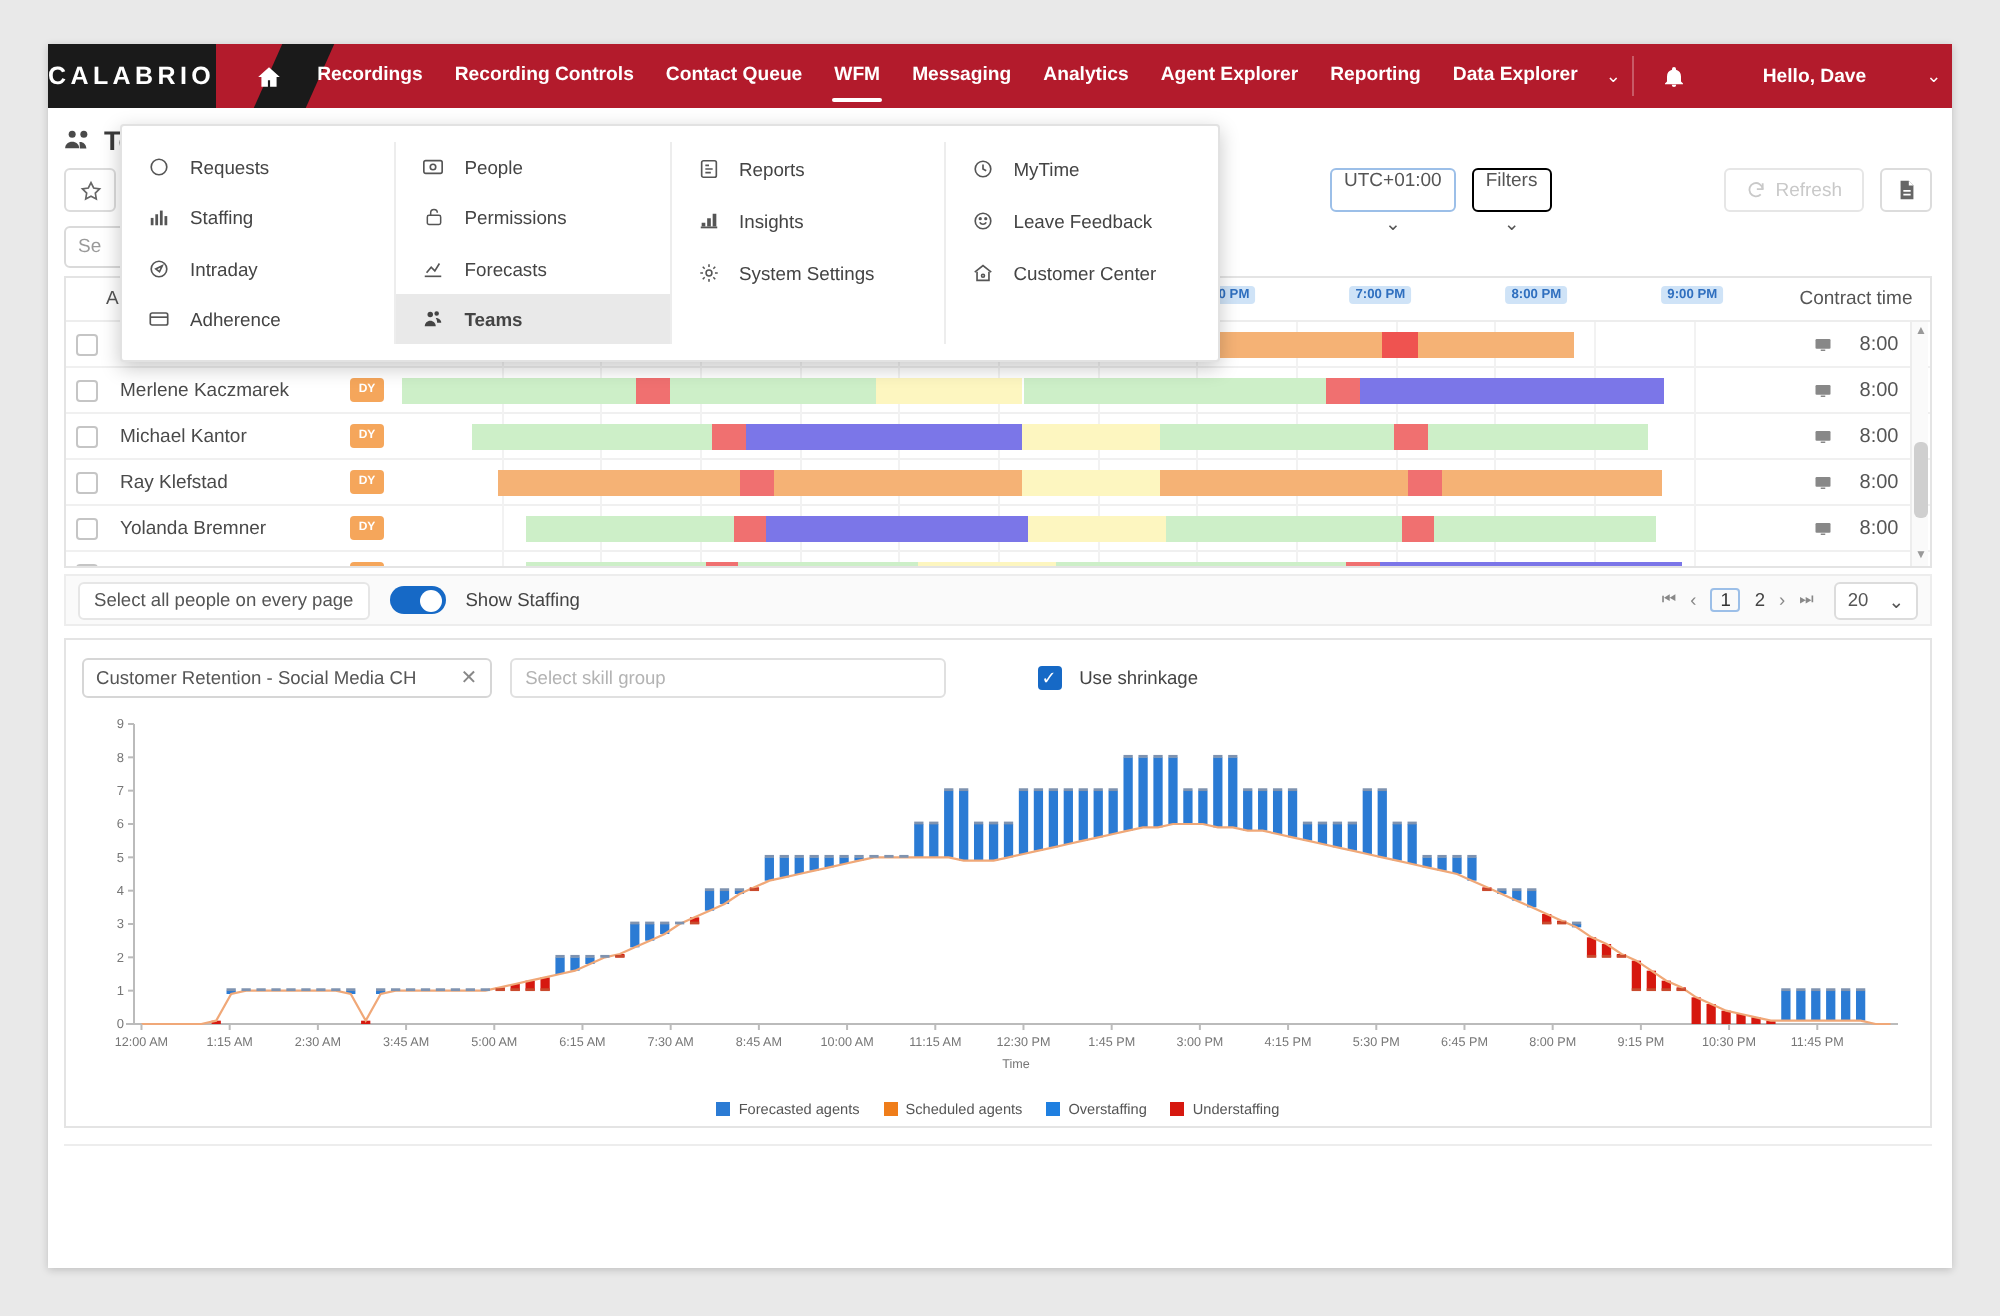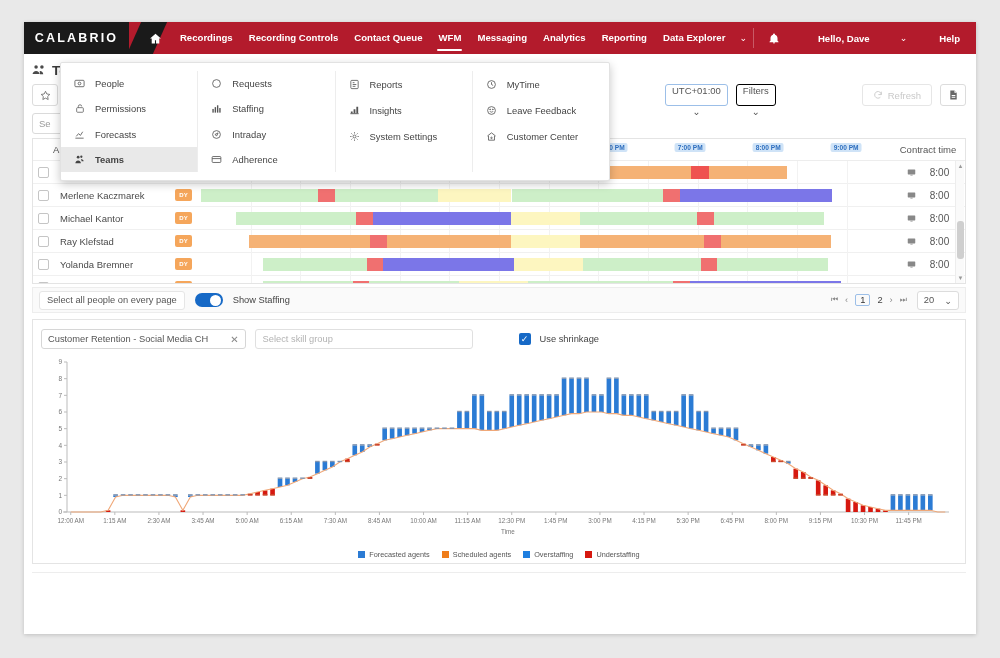--- a/index.html
+++ b/index.html
@@ -227,20 +227,21 @@
         <svg width="13" height="13" viewBox="0 0 24 24" fill="#fff">
             <path d="M12 3 2 12h3v9h6v-6h2v6h6v-9h3z"></path>
           </svg>
       </div>
       <div class="navitem">Recordings</div>
       <div class="navitem">Recording Controls</div>
       <div class="navitem">Contact Queue</div>
       <div class="navitem active">WFM</div>
       <div class="navitem">Messaging</div>
       <div class="navitem">Analytics</div>
+      <div class="navitem">Agent Explorer</div>
       <div class="navitem">Reporting</div>
       <div class="navitem">Data Explorer</div>
       <div class="chev">⌄</div>
     </div>
     <div class="navright">
       <div class="bell">
         <svg width="12" height="13" viewBox="0 0 24 24" fill="#fff">
             <path d="M12 22a2.2 2.2 0 0 0 2.2-2.2H9.8A2.2 2.2 0 0 0 12 22zm7-5.4v-5.2c0-3.3-1.9-6-5-6.7v-.8a2 2 0 1 0-4 0v.8c-3.1.7-5 3.4-5 6.7v5.2L3 18.4v.9h18v-.9z"></path>
           </svg>
       </div>
@@ -880,59 +881,20 @@
       </div>
   </div>
 
   <div class="bottomline"></div>
 
   <div class="megamenu" id="megamenu">
       <div class="mmcol">
         <div class="mmitem">
           <span class="mmicon">
             <svg width="11" height="11" viewBox="0 0 24 24" fill="none" stroke="#555" stroke-width="1.8">
-              <rect x="2" y="5" width="20" height="14" rx="2"></rect>
-              <circle cx="12" cy="12" r="3"></circle>
-            </svg>
-          </span>
-          <span>People</span>
-        </div>
-        <div class="mmitem">
-          <span class="mmicon">
-            <svg width="10" height="11" viewBox="0 0 24 24" fill="none" stroke="#555" stroke-width="1.8">
-              <rect x="4" y="10" width="16" height="11" rx="2"></rect>
-              <path d="M8 10V7a4 4 0 0 1 8 0"></path>
-            </svg>
-          </span>
-          <span>Permissions</span>
-        </div>
-        <div class="mmitem">
-          <span class="mmicon">
-            <svg width="11" height="11" viewBox="0 0 24 24" fill="none" stroke="#555" stroke-width="1.8">
-              <path d="M3 20h18"></path>
-              <path d="M5 16l5-6 4 4 5-8"></path>
-            </svg>
-          </span>
-          <span>Forecasts</span>
-        </div>
-        <div class="mmitem sel">
-          <span class="mmicon">
-            <svg width="11" height="11" viewBox="0 0 24 24" fill="#444">
-              <circle cx="9" cy="7" r="3"></circle>
-              <path d="M3 20c0-3.3 2.7-6 6-6s6 2.7 6 6z"></path>
-              <path d="M16 8.5a2.5 2.5 0 1 0 0-5 2.5 2.5 0 0 0 0 5zM15 11c3 0 6 2 6 5h-4.5c0-2-.6-3.7-1.5-5z"></path>
-            </svg>
-          </span>
-          <span>Teams</span>
-        </div>
-      </div>
-      <div class="mmcol">
-        <div class="mmitem">
-          <span class="mmicon">
-            <svg width="11" height="11" viewBox="0 0 24 24" fill="none" stroke="#555" stroke-width="1.8">
               <circle cx="12" cy="12" r="8.5"></circle>
             </svg>
           </span>
           <span>Requests</span>
         </div>
         <div class="mmitem">
           <span class="mmicon">
             <svg width="11" height="11" viewBox="0 0 24 24" fill="#555">
               <rect x="3" y="13" width="3" height="8"></rect>
               <rect x="8" y="9" width="3" height="12"></rect>
@@ -958,20 +920,59 @@
               <path d="M2.5 10h19"></path>
             </svg>
           </span>
           <span>Adherence</span>
         </div>
       </div>
       <div class="mmcol">
         <div class="mmitem">
           <span class="mmicon">
             <svg width="11" height="11" viewBox="0 0 24 24" fill="none" stroke="#555" stroke-width="1.8">
+              <rect x="2" y="5" width="20" height="14" rx="2"></rect>
+              <circle cx="12" cy="12" r="3"></circle>
+            </svg>
+          </span>
+          <span>People</span>
+        </div>
+        <div class="mmitem">
+          <span class="mmicon">
+            <svg width="10" height="11" viewBox="0 0 24 24" fill="none" stroke="#555" stroke-width="1.8">
+              <rect x="4" y="10" width="16" height="11" rx="2"></rect>
+              <path d="M8 10V7a4 4 0 0 1 8 0"></path>
+            </svg>
+          </span>
+          <span>Permissions</span>
+        </div>
+        <div class="mmitem">
+          <span class="mmicon">
+            <svg width="11" height="11" viewBox="0 0 24 24" fill="none" stroke="#555" stroke-width="1.8">
+              <path d="M3 20h18"></path>
+              <path d="M5 16l5-6 4 4 5-8"></path>
+            </svg>
+          </span>
+          <span>Forecasts</span>
+        </div>
+        <div class="mmitem sel">
+          <span class="mmicon">
+            <svg width="11" height="11" viewBox="0 0 24 24" fill="#444">
+              <circle cx="9" cy="7" r="3"></circle>
+              <path d="M3 20c0-3.3 2.7-6 6-6s6 2.7 6 6z"></path>
+              <path d="M16 8.5a2.5 2.5 0 1 0 0-5 2.5 2.5 0 0 0 0 5zM15 11c3 0 6 2 6 5h-4.5c0-2-.6-3.7-1.5-5z"></path>
+            </svg>
+          </span>
+          <span>Teams</span>
+        </div>
+      </div>
+      <div class="mmcol">
+        <div class="mmitem">
+          <span class="mmicon">
+            <svg width="11" height="11" viewBox="0 0 24 24" fill="none" stroke="#555" stroke-width="1.8">
               <rect x="4" y="3" width="16" height="18" rx="2"></rect>
               <path d="M8 8h4M8 12h8M8 16h6"></path>
             </svg>
           </span>
           <span>Reports</span>
         </div>
         <div class="mmitem">
           <span class="mmicon">
             <svg width="11" height="11" viewBox="0 0 24 24" fill="#555">
               <path d="M3 18h18v2H3z"></path>

